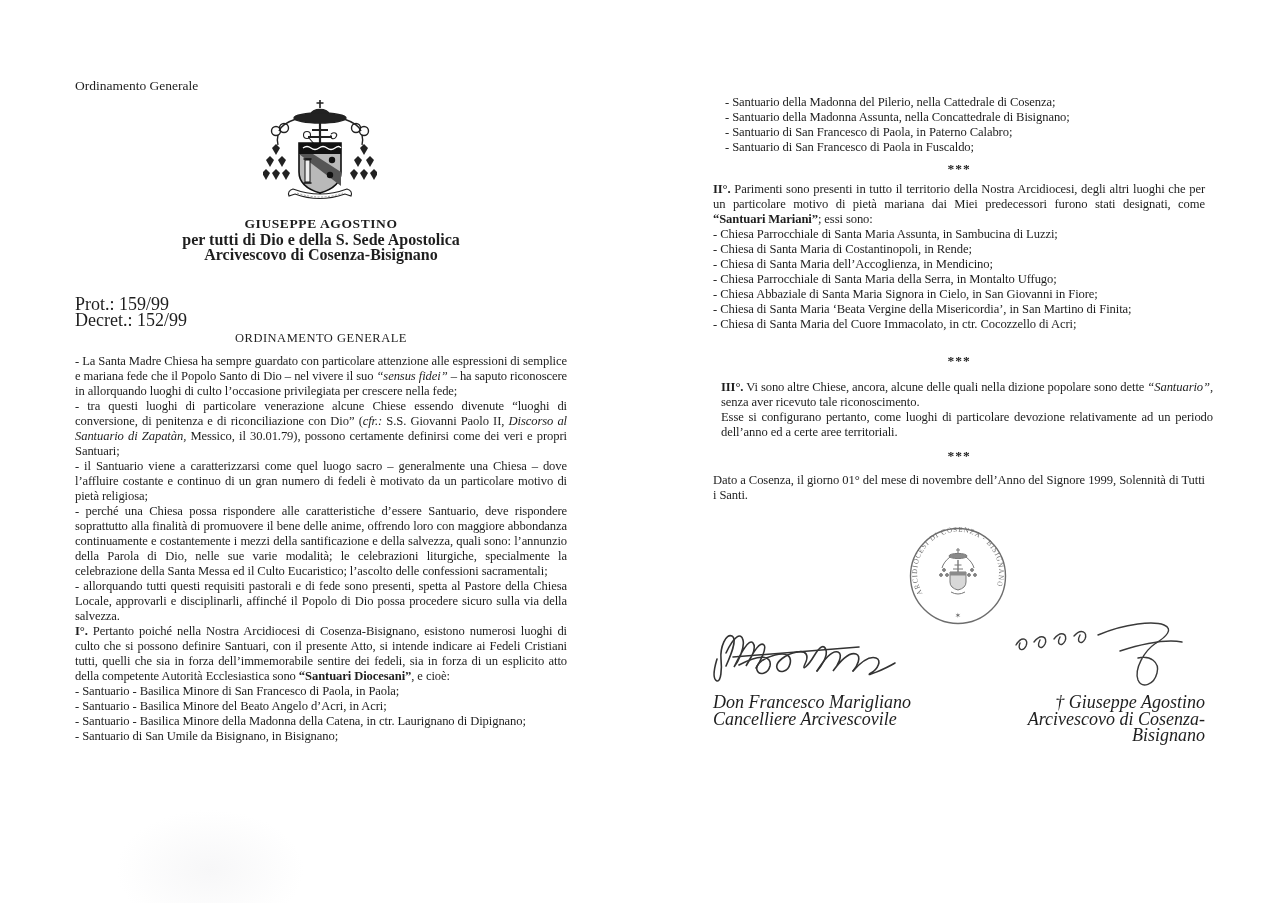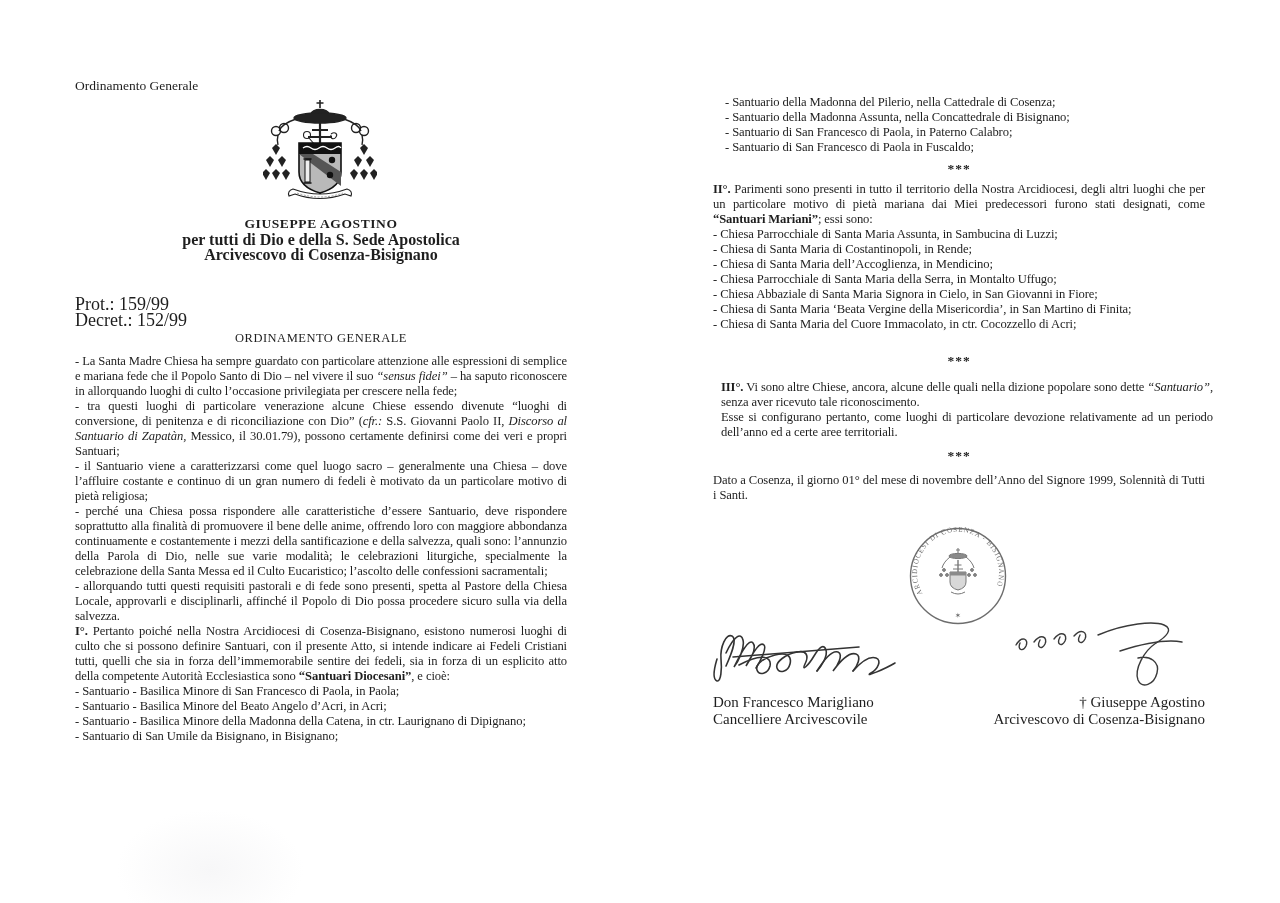--- a/index.html
+++ b/index.html
@@ -29,21 +29,21 @@
   #r-sep1{position:absolute;left:0;top:66px;}
   #r-pII{position:absolute;left:0;top:87px;width:100%;}
   #r-list2{position:absolute;left:0;top:132px;width:100%;}
   #r-sep2{position:absolute;left:0;top:258px;}
   #r-pIII{position:absolute;left:8px;top:285px;width:100%;}
   #r-sep3{position:absolute;left:0;top:353px;}
   #r-dato{position:absolute;left:0;top:378px;width:100%;}
   #seal{position:absolute;left:193px;top:429px;width:104px;height:104px;}
   #sig-left{position:absolute;left:-4px;top:528px;width:196px;height:62px;}
   #sig-right{position:absolute;left:295px;top:522px;width:180px;height:80px;}
-  .sig-name{position:absolute;font-size:15px;line-height:16.5px;}
+  .sig-name{position:absolute;font-size:18px;line-height:16.5px;font-style:italic;}
   #name-left{left:0;top:599px;text-align:left;}
   #name-right{left:258px;top:599px;width:234px;text-align:right;}
   .blob{position:absolute;left:85px;top:790px;width:250px;height:160px;
     background:radial-gradient(closest-side,#f7f7f8 0%,rgba(255,255,255,0) 75%);}
   b,i{letter-spacing:-0.1px;}
 </style>
 </head>
 <body>
 
 <div class="col" id="col-left">

